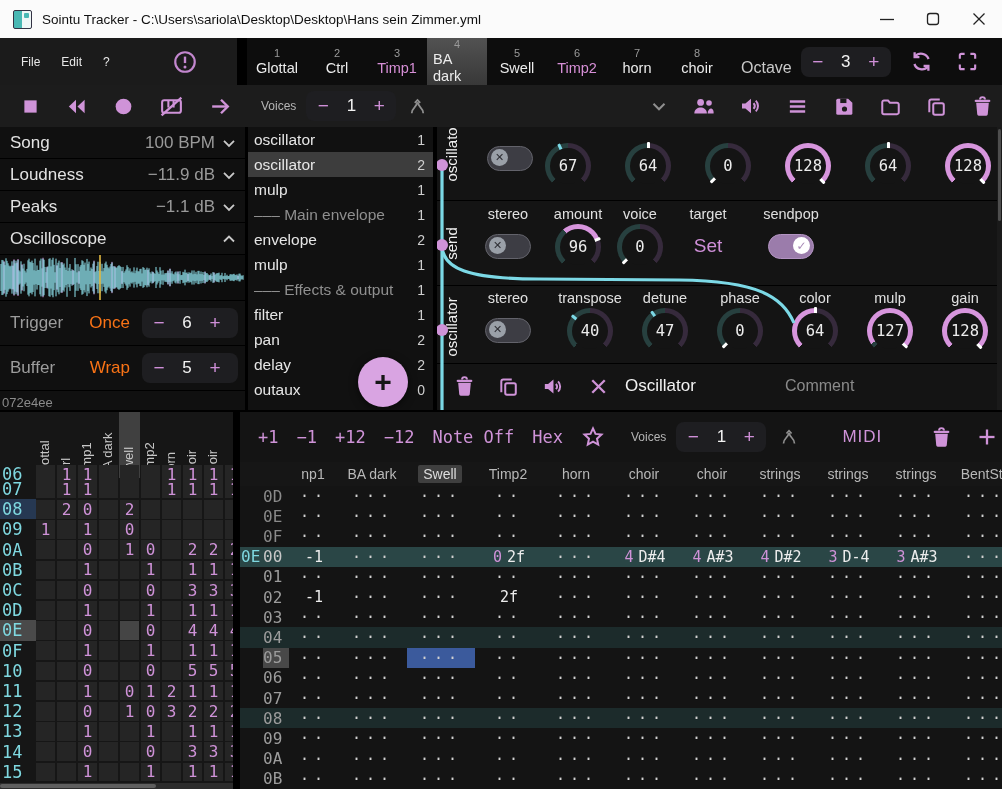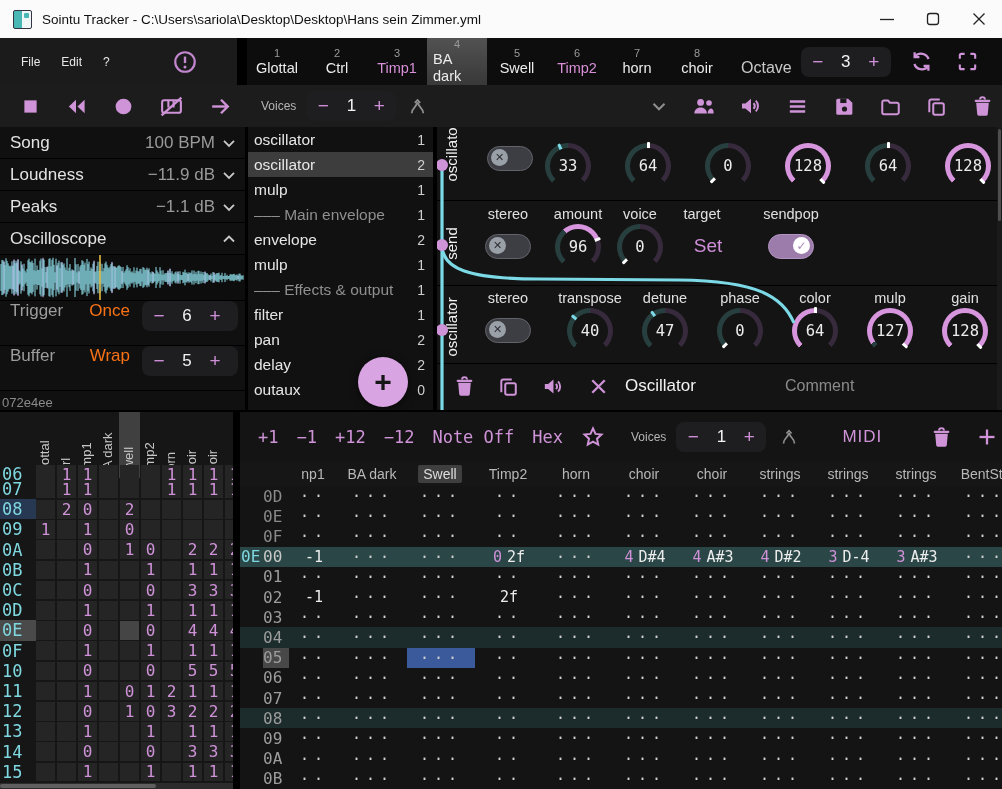--- a/index.html
+++ b/index.html
@@ -38,21 +38,21 @@
   #transport{left:0;top:85px;width:237px;height:42px;background:#1c1c1c;display:flex;align-items:center;justify-content:space-around;padding:0 8px;}
   #voicesbar{left:247px;top:85px;width:755px;height:42px;background:#1c1c1c;display:flex;align-items:center;}
   #voiceslabel,#nvoiceslabel{color:#b5b5b5;font-size:12px;}
   
   #songpanel{left:0;top:127px;width:245px;height:283px;background:#101010;}
   .srow{position:relative;height:31px;border-bottom:1px solid #000;display:flex;align-items:center;}
   .srow .slabel{color:#e2e2e2;font-size:17px;margin-left:10px;}
   .srow .svalue{color:#9a9a9a;font-size:17px;margin-left:auto;}
   .srow .chev{color:#c9c9c9;margin:0 6px 0 4px;}
   #wavebox{position:relative;height:45px;border-bottom:1px solid #000;background:#0d0d0d;}
-  .ctlrow{position:relative;height:44px;border-bottom:1px solid #000;display:flex;}
+  .ctlrow{position:relative;height:44px;border-bottom:1px solid #000;display:flex;align-items:center;}
   .ctlrow .clabel{color:#9c9c9c;font-size:17px;margin-left:10px;width:72px;}
   .ctlrow .cmode{color:#f97316;font-size:17px;width:48px;text-align:right;margin-right:12px;}
   #version{color:#8b8b8b;font-size:13px;padding:4px 0 0 2px;}
   
   #unitlist{left:248px;top:127px;width:185px;height:283px;background:#111;}
   .uitem{height:25px;display:flex;align-items:center;padding:0 8px 0 6px;}
   .uitem .uname{color:#e6e6e6;font-size:15.5px;white-space:nowrap;}
   .uitem .ucount{margin-left:auto;color:#cfcfcf;font-size:14px;}
   .uitem.dim .uname{color:#8f8f8f;}
   .uitem.sel{background:#3d3d3d;}
@@ -704,21 +704,21 @@
   <div class="abs gapv" style="left:433px;top:127px;width:4px;height:283px"></div>
 
   <div id="uniteditor" class="abs">
       <div class="urow" style="top: 0px; height: 73px;">
         <div class="vlabel" style="left: -14px; top: 18px; width: 56px; text-align: center;">oscillator</div>
         <div class="tgl" style="left: 50px; top: 18.5px;">
           <div class="tknob">✕</div>
         </div>
         <div class="knob" style="left: 108px; top: 16px; background: conic-gradient(from 225deg, rgb(39, 64, 63) 0deg, rgb(39, 64, 63) 135deg, rgb(54, 42, 60) 135deg, rgb(54, 42, 60) 270deg, transparent 270deg, transparent 360deg);">
           <div class="tick" style="transform: rotate(335.7deg); --tc: #7cd9e6;"></div>
-          <div class="kin">33</div>
+          <div class="kin">67</div>
         </div>
         <div class="knob" style="left: 188px; top: 16px; background: conic-gradient(from 225deg, rgb(39, 64, 63) 0deg, rgb(39, 64, 63) 135deg, rgb(54, 42, 60) 135deg, rgb(54, 42, 60) 270deg, transparent 270deg, transparent 360deg);">
           <div class="tick" style="transform: rotate(0deg); --tc: #fff;"></div>
           <div class="kin">64</div>
         </div>
         <div class="knob" style="left: 268px; top: 16px; background: conic-gradient(from 225deg, rgb(39, 64, 63) 0deg, rgb(39, 64, 63) 135deg, rgb(54, 42, 60) 135deg, rgb(54, 42, 60) 270deg, transparent 270deg, transparent 360deg);">
           <div class="tick" style="transform: rotate(225deg); --tc: #fff;"></div>
           <div class="kin">0</div>
         </div>
         <div class="knob" style="left: 348px; top: 16px; background: conic-gradient(from 225deg, rgb(215, 149, 221) 0deg, rgb(215, 149, 221) 135deg, rgb(215, 149, 221) 135deg, rgb(215, 149, 221) 270deg, transparent 270deg, transparent 360deg);">
@@ -744,21 +744,21 @@
         <div class="plabel" style="left: 141px; top: 5px;">amount</div>
         <div class="knob" style="left: 118px; top: 23px; background: conic-gradient(from 225deg, rgb(39, 64, 63) 0deg, rgb(39, 64, 63) 94.5deg, rgb(215, 149, 221) 94.5deg, rgb(215, 149, 221) 135deg, rgb(215, 149, 221) 135deg, rgb(215, 149, 221) 202.5deg, rgb(54, 42, 60) 202.5deg, rgb(54, 42, 60) 270deg, transparent 270deg, transparent 360deg);">
           <div class="tick" style="transform: rotate(67.5deg); --tc: #fff;"></div>
           <div class="kin">96</div>
         </div>
         <div class="plabel" style="left: 203px; top: 5px;">voice</div>
         <div class="knob" style="left: 180px; top: 23px; background: conic-gradient(from 225deg, rgb(39, 64, 63) 0deg, rgb(39, 64, 63) 135deg, rgb(54, 42, 60) 135deg, rgb(54, 42, 60) 270deg, transparent 270deg, transparent 360deg);">
           <div class="tick" style="transform: rotate(225deg); --tc: #fff;"></div>
           <div class="kin">0</div>
         </div>
-        <div class="plabel" style="left: 265px; top: 5px;">target</div>
+        <div class="plabel" style="left: 271px; top: 5px;">target</div>
         <div id="setlabel" style="left: 271px; top: 34px;">Set</div>
         <div class="plabel" style="left: 354px; top: 5px;">sendpop</div>
         <div class="tgl on" style="left: 331px; top: 32.5px;">
           <div class="tknob">✓</div>
         </div>
       </div>
       <div class="udiv" style="top: 158px;"></div>
       <div class="urow" style="top: 159px; height: 77px;">
         <div class="vlabel" style="left: -14px; top: 34px; width: 56px; text-align: center;">oscillator</div>
         <div class="plabel" style="left: 71px; top: 4px;">stereo</div>

